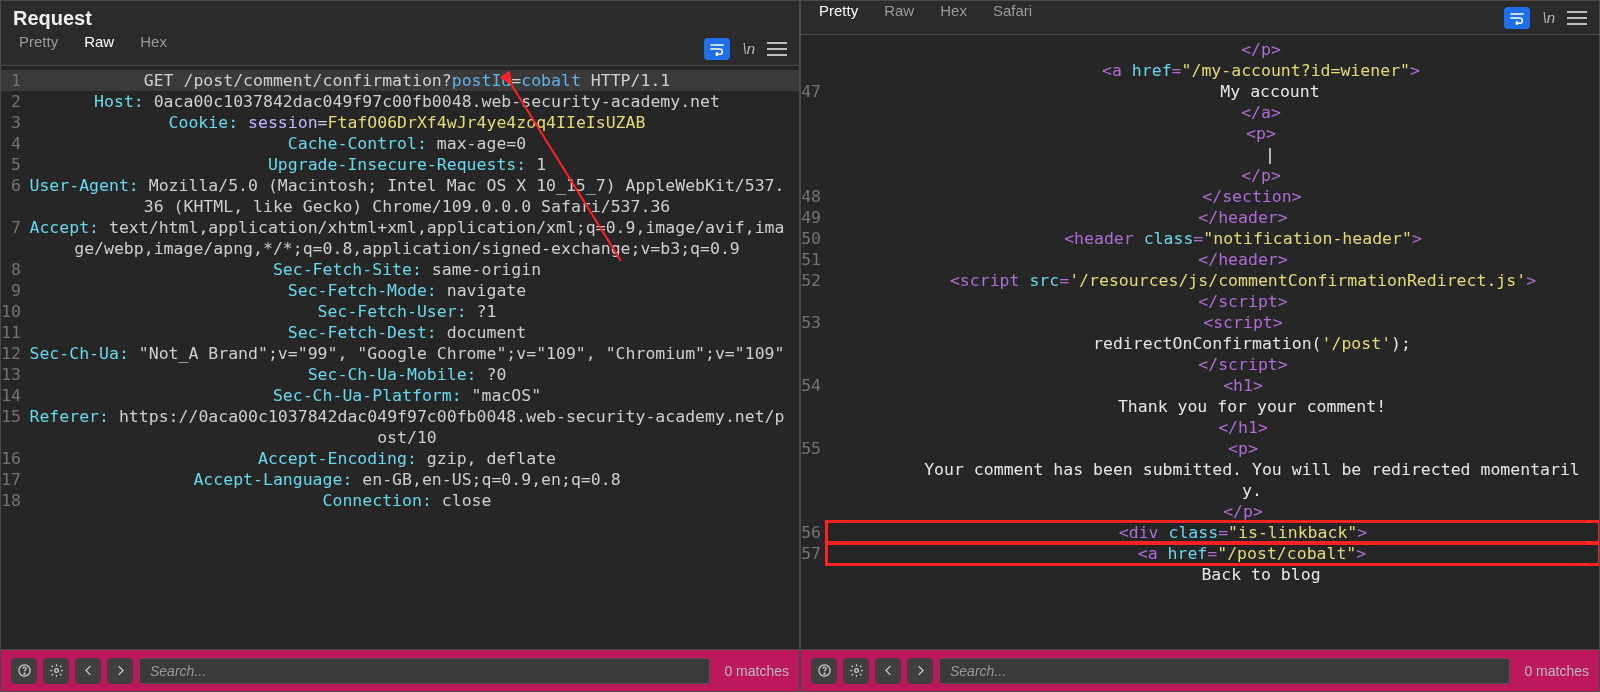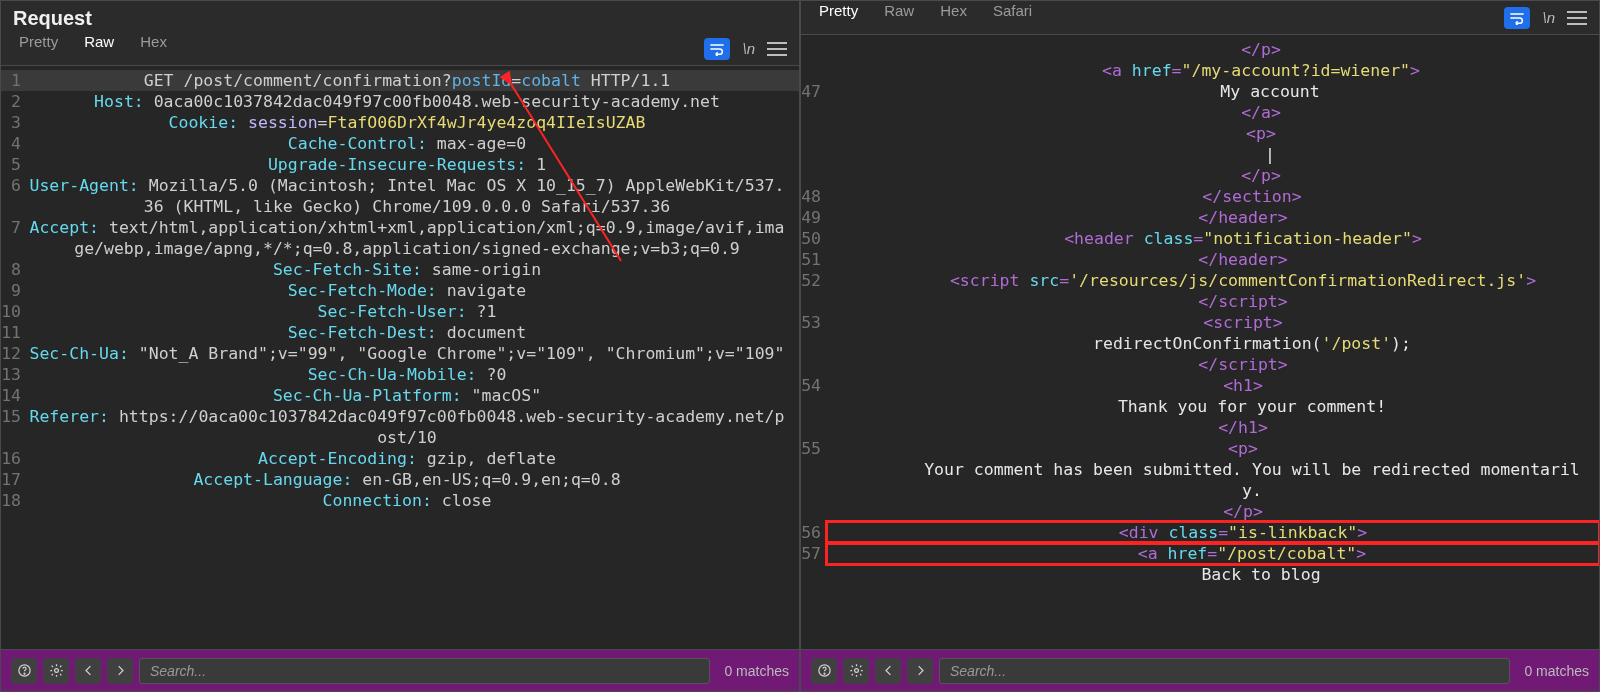--- a/index.html
+++ b/index.html
@@ -35,21 +35,21 @@
   .m-hdr { color:#66d9ef; }
   .m-cookie { color:#c4b5fd; }
   .m-cookval { color:#e6db74; }
   .hl-line { background:#3a3a3a; }
   .tag { color:#b16bd6; }
   .attr { color:#66d9ef; }
   .aval { color:#e6db74; }
   .txt { color:#e8e8e8; }
   .funcname { color:#e5e5e5; }
   .red-box { outline: 3px solid #ff2222; outline-offset: -1px; }
-  .footer { display:flex; align-items:center; gap:6px; padding: 6px 10px; border-top:1px solid #4a4a4a; height: 42px; background:#701a75; }
+  .footer { display:flex; align-items:center; gap:6px; padding: 6px 10px; border-top:1px solid #4a4a4a; height: 42px; background:#be185d; }
   .icon-btn { width: 26px; height: 26px; background:#404040; border-radius:4px; display:flex; align-items:center; justify-content:center; cursor:pointer; flex-shrink:0;}
   .icon-btn svg { width: 15px; height: 15px; stroke:#cfcfcf; fill:none; stroke-width:2;}
   .search { flex:1; height: 26px; background:#3a3a3a; border:1px solid #555; border-radius:3px; padding: 0 10px; color:#999; font-style:italic; font-size:14px; display:flex; align-items:center; }
   .matches { color:#bbb; font-size:14px; white-space:nowrap; padding-left:8px;}
   .arrow-svg { position:absolute; pointer-events:none; }
 </style>
 </head>
 <body>
 
 <div class="root">

